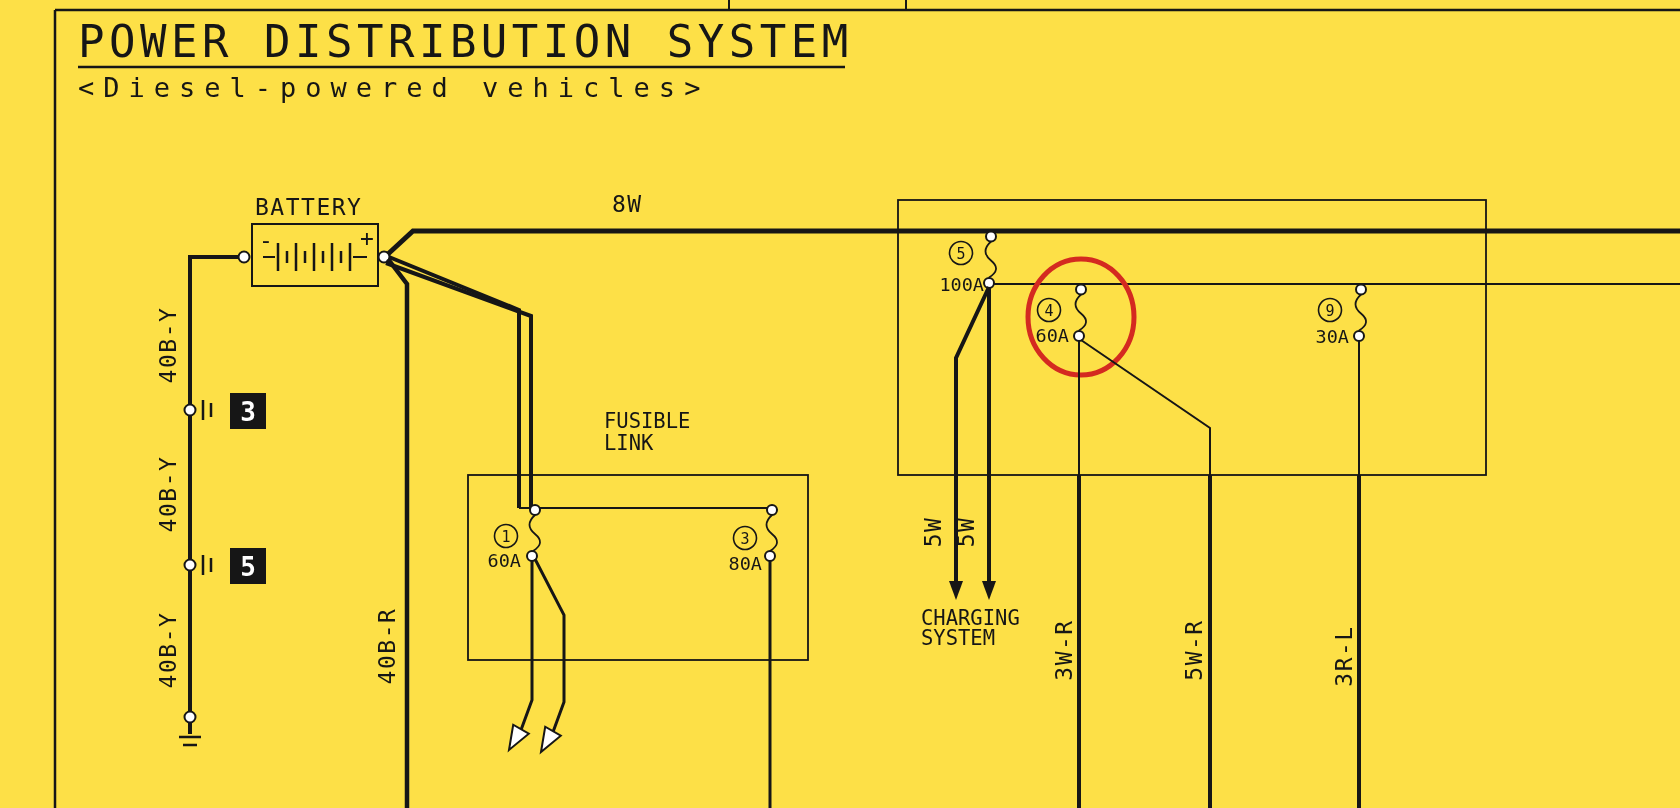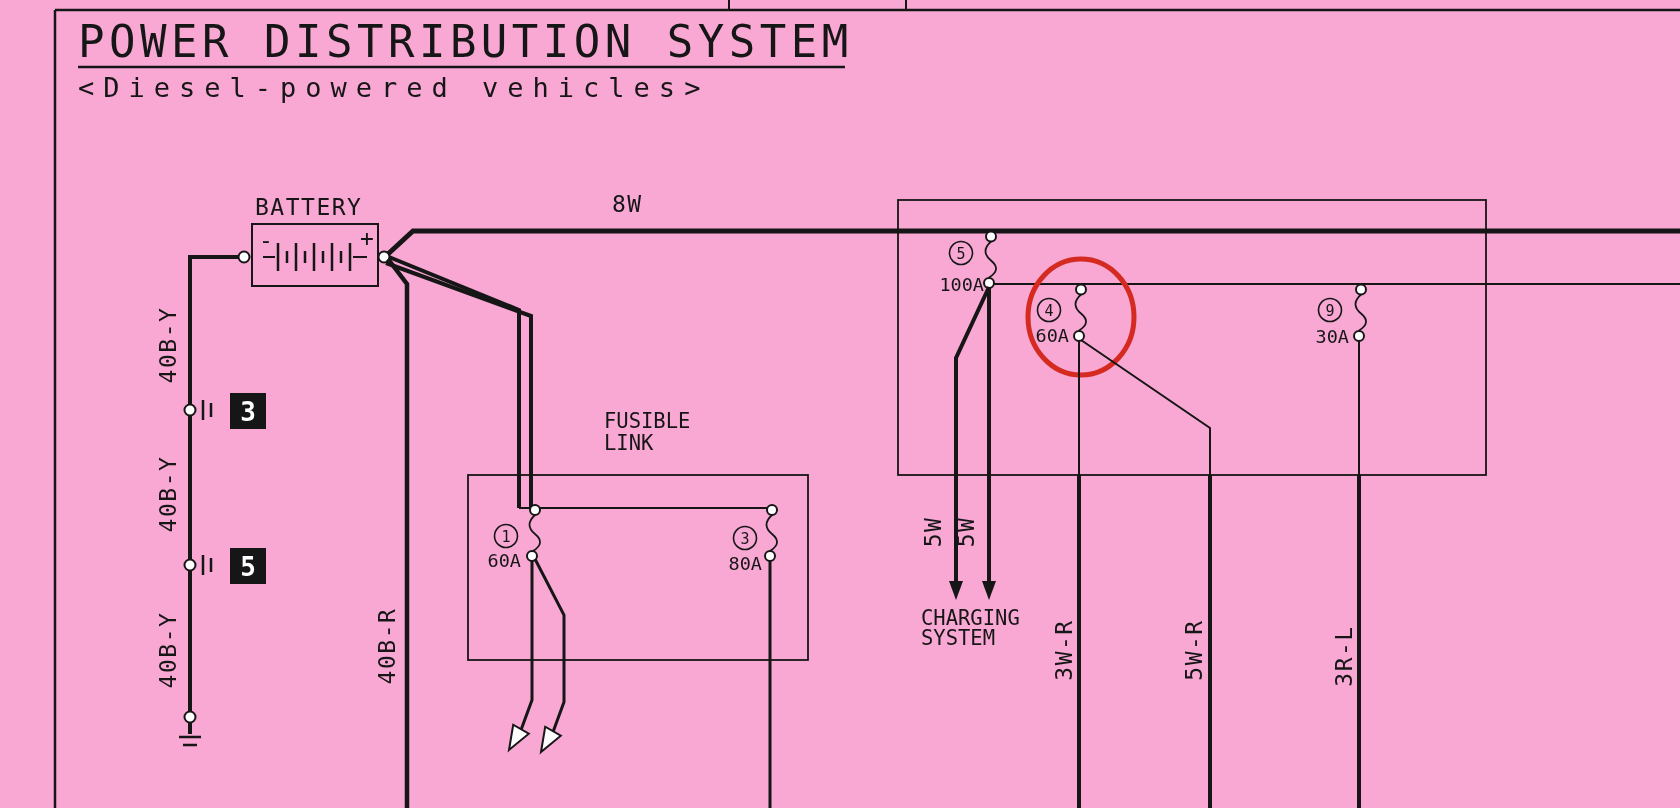--- a/index.html
+++ b/index.html
@@ -1,16 +1,16 @@
 <!DOCTYPE html>
 <html><head>
 <meta charset="utf-8">
 <style>
   html,body{margin:0;padding:0;background:#ffffff;}
-  .page{width:1680px;height:808px;background:#f9a8d4;overflow:hidden;position:relative;}
+  .page{width:1680px;height:808px;background:#fde047;overflow:hidden;position:relative;}
   svg{display:block;}
   text{font-family:"DejaVu Sans Mono","Liberation Mono",monospace;fill:#161616;}
   .t-title{font-size:44px;letter-spacing:4.5px;}
   .t-sub{font-size:27px;letter-spacing:9px;}
   .t-lbl{font-size:23px;letter-spacing:1.5px;}
   .t-amp{font-size:18.5px;}
   .t-cnum{font-size:15px;}
   .t-gnum{font-size:26px;font-weight:bold;fill:#ffffff;}
   .t-sm{font-size:20.5px;}
   .ink{stroke:#161616;fill:none;}

